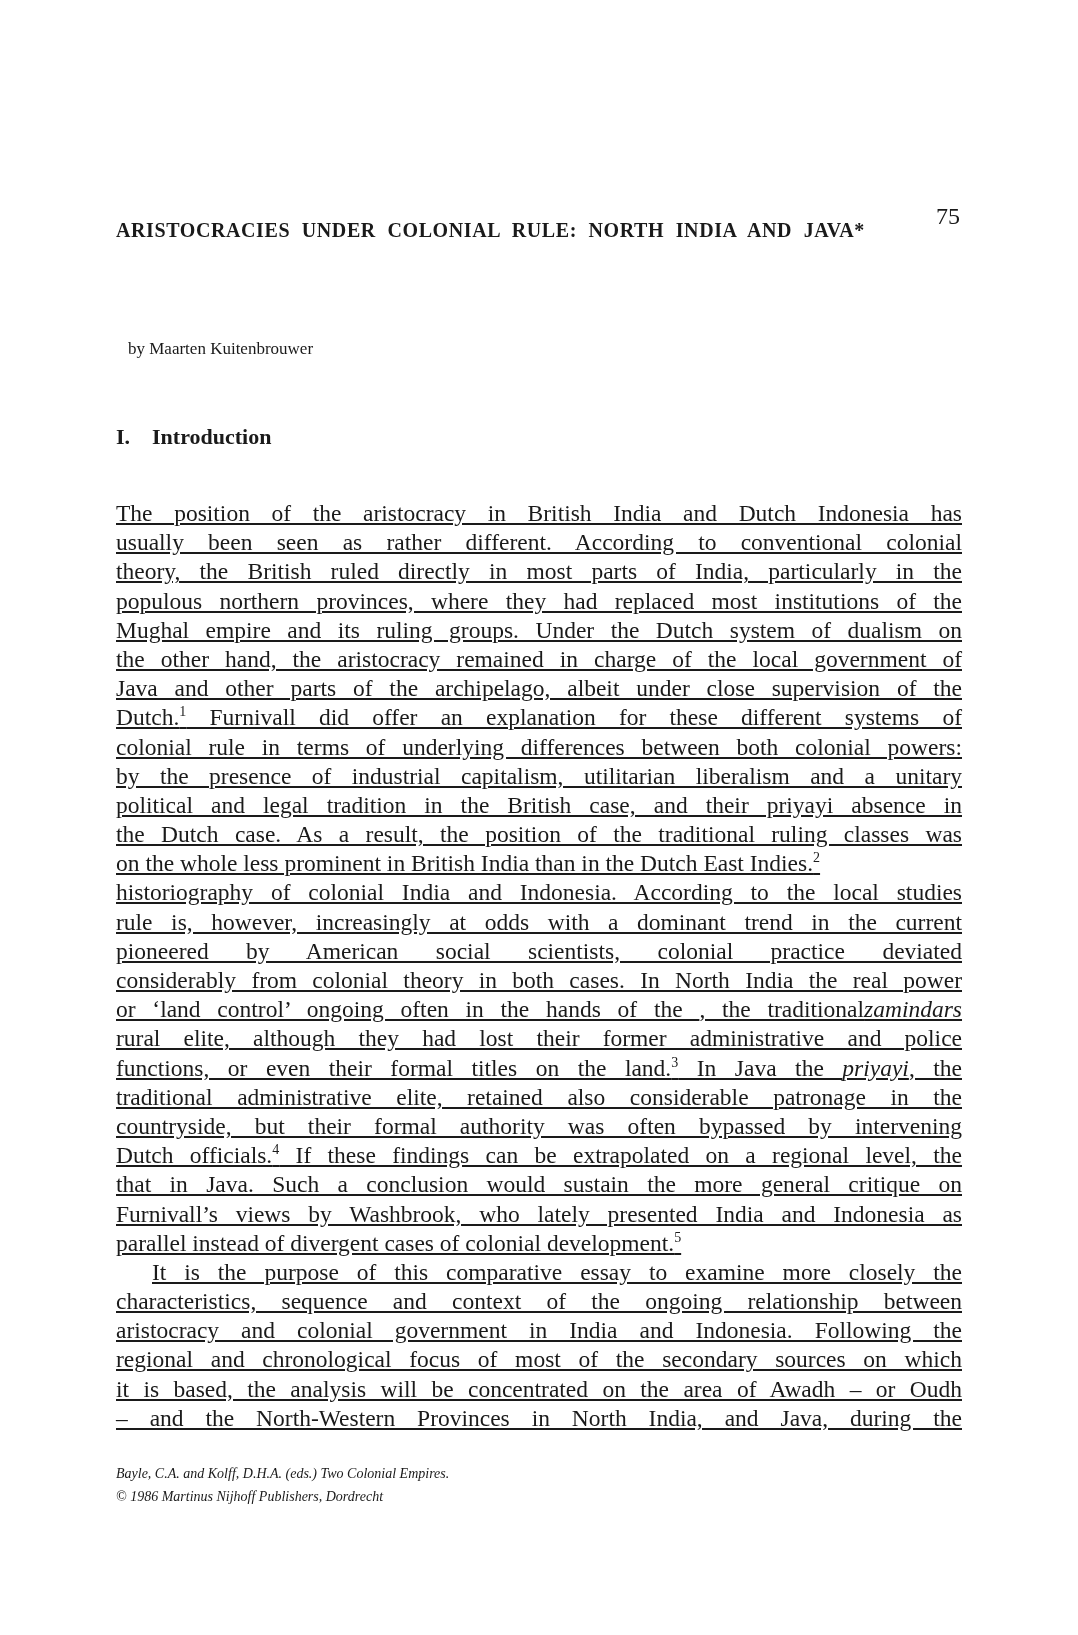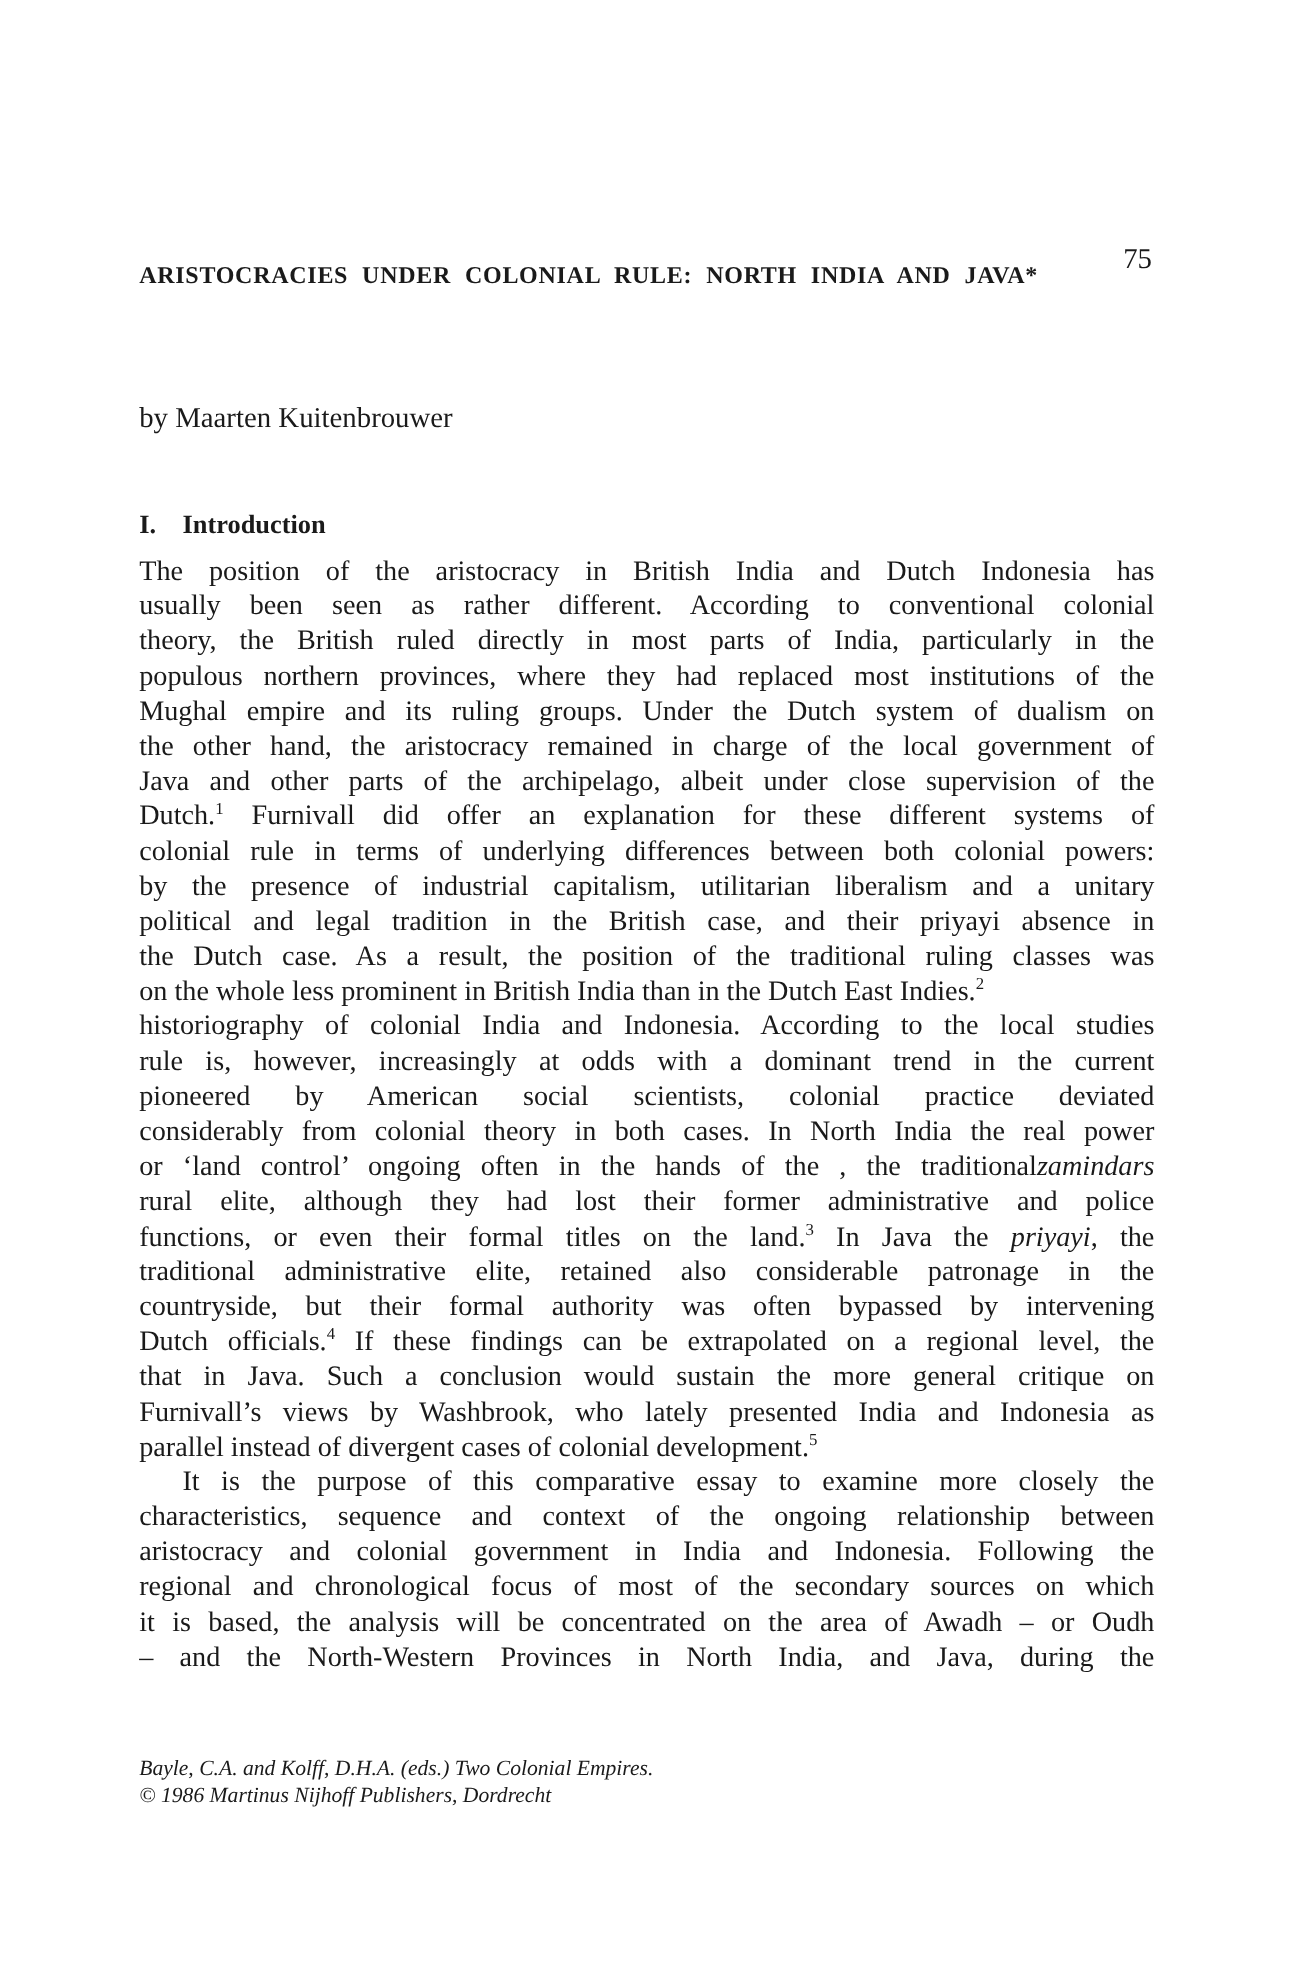--- a/index.html
+++ b/index.html
@@ -12,43 +12,43 @@
       position: absolute; top: 158px; right: 118px;
       font-size: 24px; line-height: 28px; margin-top: 44px;
     }
     .title {
       position: absolute; left: 116px; top: 215px; width: 846px;
       font-weight: bold; font-size: 20px; line-height: 31px;
       letter-spacing: 0.6px; word-spacing: 6px;
       margin: 0;
     }
     .author {
-      position: absolute; left: 116px; top: 334px;
-      font-size: 24px; line-height: 30px;
+      position: absolute; left: 128px; top: 334px;
+      font-size: 17px; line-height: 30px;
     }
     .section-heading {
       position: absolute; left: 116px; top: 422px;
       font-weight: bold; font-size: 22px; line-height: 30px; margin: 0;
     }
     .section-heading .num { margin-right: 22px; }
     .body {
-      position: absolute; left: 116px; top: 462px; width: 846px;
+      position: absolute; left: 116px; top: 499px; width: 846px; text-decoration: underline;
     }
     .line {
       display: block; height: 29.2px; line-height: 29.2px;
       font-size: 23.5px; text-align: justify; text-align-last: justify;
       white-space: nowrap; overflow: visible;
     }
     .line.last { text-align-last: left; }
     .line.indent { padding-left: 36px; }
     sup { font-size: 14px; line-height: 0; vertical-align: 9px; }
     i { font-style: italic; }
     .footer {
       position: absolute; left: 116px; top: 1462px;
-      font-style: italic; font-size: 18px; line-height: 23px;
+      font-style: italic; font-size: 14px; line-height: 23px;
     }
   </style>
 </head>
 <body>
 
 <div class="page-number">75</div>
 
 <h1 class="title">ARISTOCRACIES UNDER COLONIAL RULE: NORTH INDIA AND JAVA*</h1>
 
 <div class="author">by Maarten Kuitenbrouwer</div>

